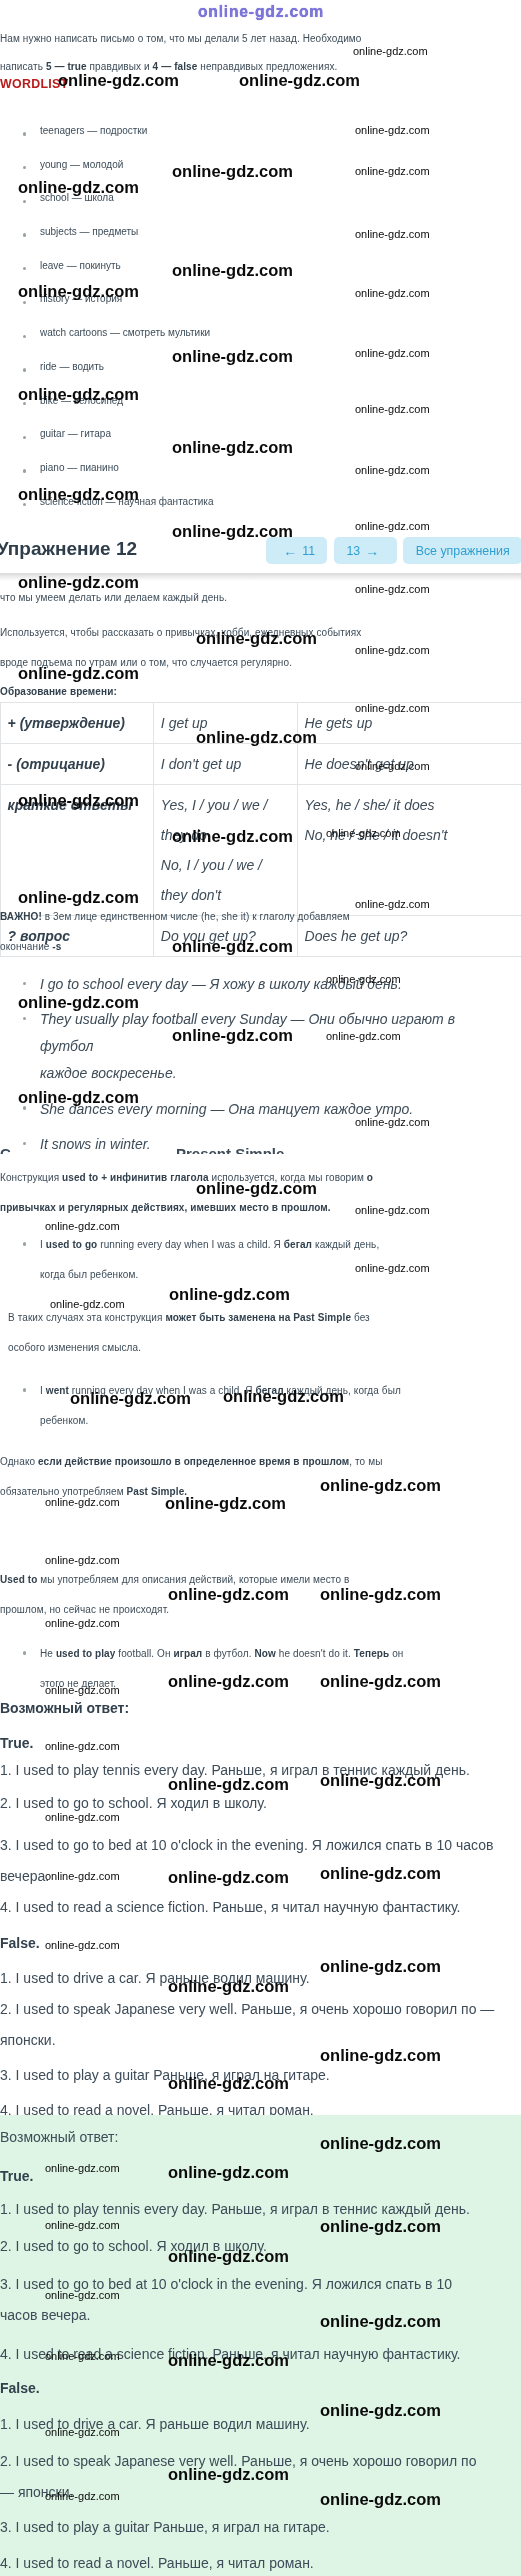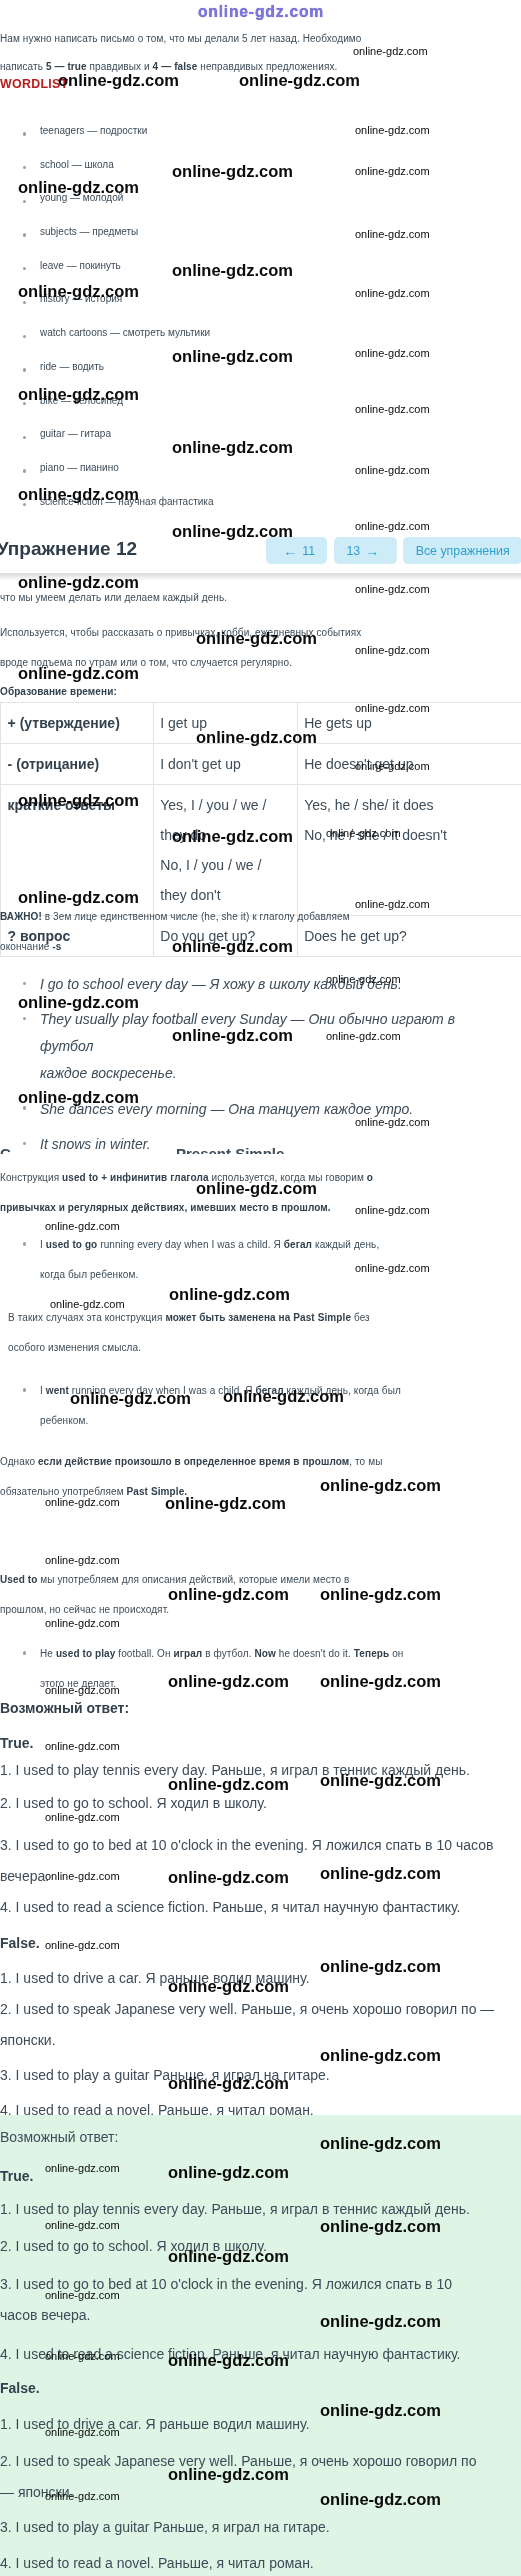--- a/index.html
+++ b/index.html
@@ -18,21 +18,21 @@
   .wordlist{position:absolute;top:125px;left:0;width:522px;}
   .wl{position:relative;font-size:10px;height:18px;margin-bottom:15.7px;padding-left:40px;box-sizing:border-box;}
   .wl::before{content:"";position:absolute;left:23px;top:7.4px;width:3.3px;height:3.3px;border-radius:50%;background:#96a1a9;}
   .ex-title{position:absolute;top:538px;left:-3.3px;font-size:19px;font-weight:700;color:#2e3d49;}
   .nav{position:absolute;top:537px;right:0;display:flex;}
   .nav-btn{height:27px;margin-left:6.6px;padding:0 12.4px;border:none;border-radius:5px;background:#cdecf7;
            color:#2f9fd2;font-size:12.4px;font-family:inherit;display:flex;align-items:center;white-space:nowrap;cursor:pointer;}
   .nav-btn .arr{font-size:14px;margin:0 5px;}
   .divider{position:absolute;top:573px;left:0;width:522px;height:8.3px;
            background:linear-gradient(to bottom,#dadada,rgba(255,255,255,0));}
-  table.ps{position:absolute;top:702px;left:0;width:522px;border-collapse:collapse;font-size:14px;}
+  table.ps{position:absolute;top:702px;left:0;width:522px;border-collapse:collapse;font-size:14px;font-style:italic;}
   table.ps td{border:0.8px solid #e1e4e6;padding:5px 6.6px;vertical-align:middle;white-space:pre-line;line-height:30px;}
   table.ps td.lbl{font-weight:700;color:#32414d;}
   .c1{width:144px;} .c2{width:144px;} .c3{width:234px;}
   .clip{position:absolute;top:1144px;left:0;width:522px;height:10px;overflow:hidden;}
   .clip span{position:absolute;top:0.8px;font-size:15px;font-weight:700;color:#3d4c58;}
   .examples{position:absolute;top:971px;left:0;width:506px;}
   .examples .ex{position:relative;font-size:14px;line-height:27px;margin-bottom:8.3px;padding-left:40px;
                 box-sizing:border-box;font-style:italic;white-space:pre-line;}
   .examples .ex::before{content:"";position:absolute;left:23px;top:10.7px;width:3.3px;height:3.3px;border-radius:50%;background:#96a1a9;}
   .ans{width:522px;font-size:14px;line-height:31px;white-space:pre-line;}
@@ -48,22 +48,22 @@
 <div class="page">
 
   <div class="logo">online-gdz.com</div>
 
   <div class="abs para tight" style="top:25px;"><span>Нам нужно написать письмо о том, что мы делали 5 лет назад. Необходимо<br>написать </span><span class="b">5 — true</span><span> правдивых и </span><span class="b">4 — false</span><span> неправдивых предложениях.</span></div>
 
   <div class="wordlist-title">WORDLIST</div>
 
   <div class="wordlist">
     <div class="wl">teenagers — подростки</div>
+    <div class="wl">young — молодой</div>
     <div class="wl">school — школа</div>
-    <div class="wl">young — молодой</div>
     <div class="wl">subjects — предметы</div>
     <div class="wl">leave — покинуть</div>
     <div class="wl">history — история</div>
     <div class="wl">watch cartoons — смотреть мультики</div>
     <div class="wl">ride — водить</div>
     <div class="wl">bike — велосипед</div>
     <div class="wl">guitar — гитара</div>
     <div class="wl">piano — пианино</div>
     <div class="wl">science fiction — научная фантастика</div>
   </div>

